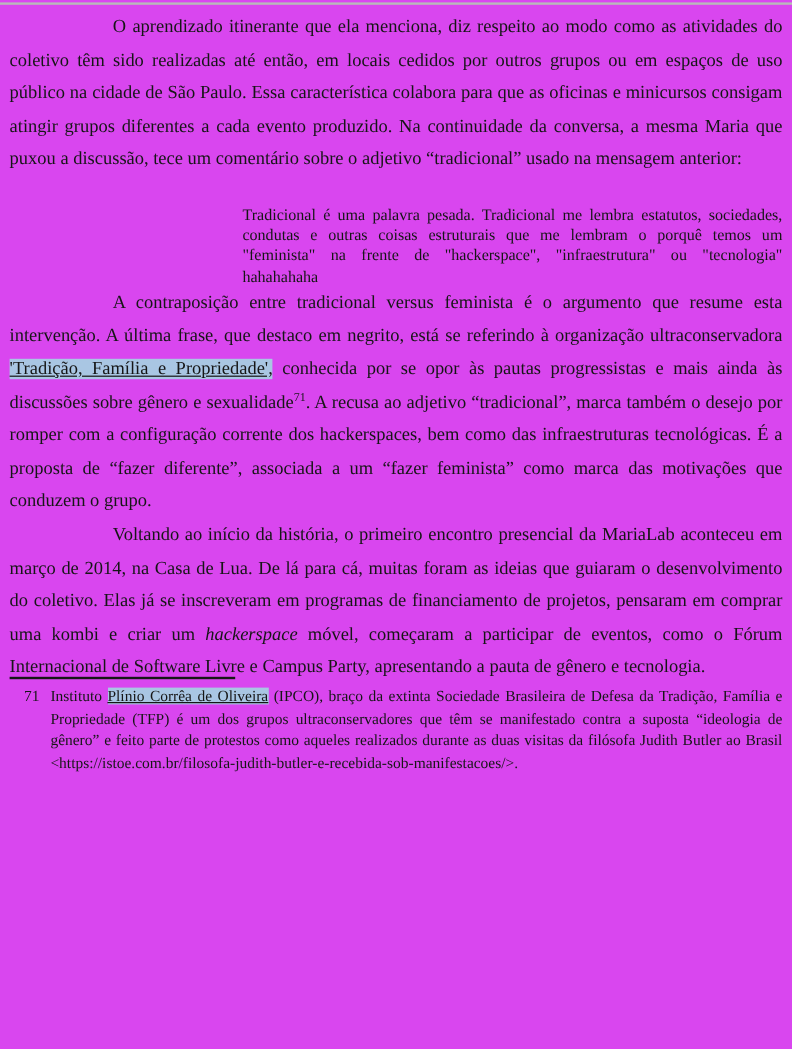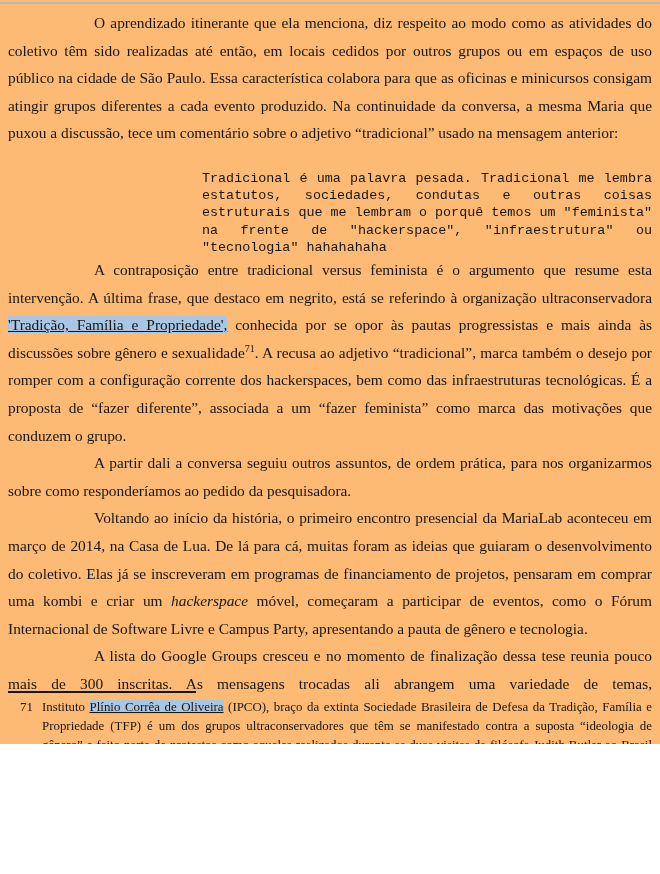--- a/index.html
+++ b/index.html
@@ -1,22 +1,22 @@
 <!DOCTYPE html>
 <html style="--highlight: #a9c6e3; --text: #161616; --footnote_rule: #161616; --top_edge: #b9b9b9;"><head>
 <meta charset="utf-8">
 <style>
   html, body { margin:0; padding:0; background:#ffffff; }
   .page {
     position:relative;
-    width:660px; height:744px;
+    width:660px; height:874px;
     box-sizing:border-box;
     padding:0 8px;
     overflow:hidden;
-    background:#fdba74;
+    background:#d946ef;
     font-family:"Liberation Serif", "DejaVu Serif", serif;
     color:#161616;
     -webkit-font-smoothing:antialiased;
   }
   .top-rule {
     height:0;
     border-top:2px solid #b9b9b9;
     margin:2px -8px 0 -8px;
   }
   .main-text { margin-top:5px; }
@@ -27,21 +27,20 @@
     text-align:justify;
     text-indent:86px;
   }
   p.force-justify { text-align-last:justify; }
   .quote {
     margin:23px 0 0 194px;
     font-size:13.4px;
     line-height:17.2px;
     text-align:justify;
     text-indent:0;
-    font-family:Liberation Mono, monospace;
   }
   .quote.quote-bold-wrap { margin-top:17px; }
   .b { font-weight:bold; }
   .mt-p2 { margin-top:19px; }
   sup.fn-ref {
     font-size:10px;
     line-height:0;
     vertical-align:super;
   }
   .hl { background:var(--highlight, #a9c6e3);text-decoration:underline; }
@@ -69,25 +68,23 @@
 
   <div class="main-text">
 
     <p class="body-par"><span>O aprendizado itinerante que ela menciona, diz respeito ao modo como as atividades do coletivo têm sido realizadas até então, em locais cedidos por outros grupos ou em espaços de uso público na cidade de São Paulo. Essa característica colabora para que as oficinas e minicursos consigam atingir grupos diferentes a cada evento produzido. Na continuidade da conversa, a mesma Maria que puxou a discussão, tece um comentário sobre o adjetivo “tradicional” usado na mensagem anterior:</span></p>
 
     <div class="quote"><span>Tradicional é uma palavra pesada. Tradicional me lembra estatutos, sociedades, condutas e outras coisas estruturais que me lembram o porquê temos um "feminista" na frente de "hackerspace", "infraestrutura" ou "tecnologia" hahahahaha</span></div>
 
 
     <p class="body-par mt-p2"><span>A contraposição entre tradicional versus feminista é o argumento que resume esta intervenção. A última frase, que destaco em negrito, está se referindo à organização ultraconservadora </span><span class="hl">'Tradição, Família e Propriedade',</span><span> conhecida por se opor às pautas progressistas e mais ainda às discussões sobre gênero e sexualidade</span><sup class="fn-ref">71</sup><span>. A recusa ao adjetivo “tradicional”, marca também o desejo por romper com a configuração corrente dos hackerspaces, bem como das infraestruturas tecnológicas. É a proposta de “fazer diferente”, associada a um “fazer feminista” como marca das motivações que conduzem o grupo.</span></p>
 
-    <p class="body-par"><span>A partir dali a conversa seguiu outros assuntos, de ordem prática, para nos organizarmos sobre como responderíamos ao pedido da pesquisadora.</span></p>
 
     <p class="body-par"><span>Voltando ao início da história, o primeiro encontro presencial da MariaLab aconteceu em março de 2014, na Casa de Lua. De lá para cá, muitas foram as ideias que guiaram o desenvolvimento do coletivo. Elas já se inscreveram em programas de financiamento de projetos, pensaram em comprar uma kombi e criar um </span><i>hackerspace</i><span> móvel, começaram a participar de eventos, como o Fórum Internacional de Software Livre e Campus Party, apresentando a pauta de gênero e tecnologia.</span></p>
 
-    <p class="body-par force-justify"><span>A lista do Google Groups cresceu e no momento de finalização dessa tese reunia pouco mais de 300 inscritas. As mensagens trocadas ali abrangem uma variedade de temas,</span></p>
 
   </div>
 
   <div class="fn-rule"></div>
 
   <div class="footnote">
     <span class="fn-num">71</span>
     <span class="fn-text"><span>Instituto </span><span class="hl">Plínio Corrêa de Oliveira</span><span> (IPCO), braço da extinta Sociedade Brasileira de Defesa da Tradição, Família e Propriedade (TFP) é um dos grupos ultraconservadores que têm se manifestado contra a suposta “ideologia de gênero” e feito parte de protestos como aqueles realizados durante as duas visitas da filósofa Judith Butler ao Brasil &lt;https://istoe.com.br/filosofa-judith-butler-e-recebida-sob-manifestacoes/&gt;.</span></span>
   </div>
 

